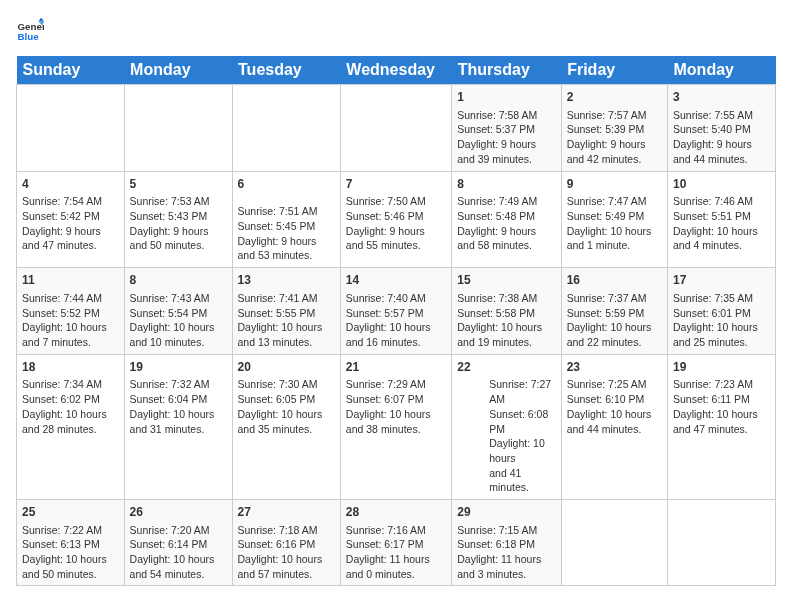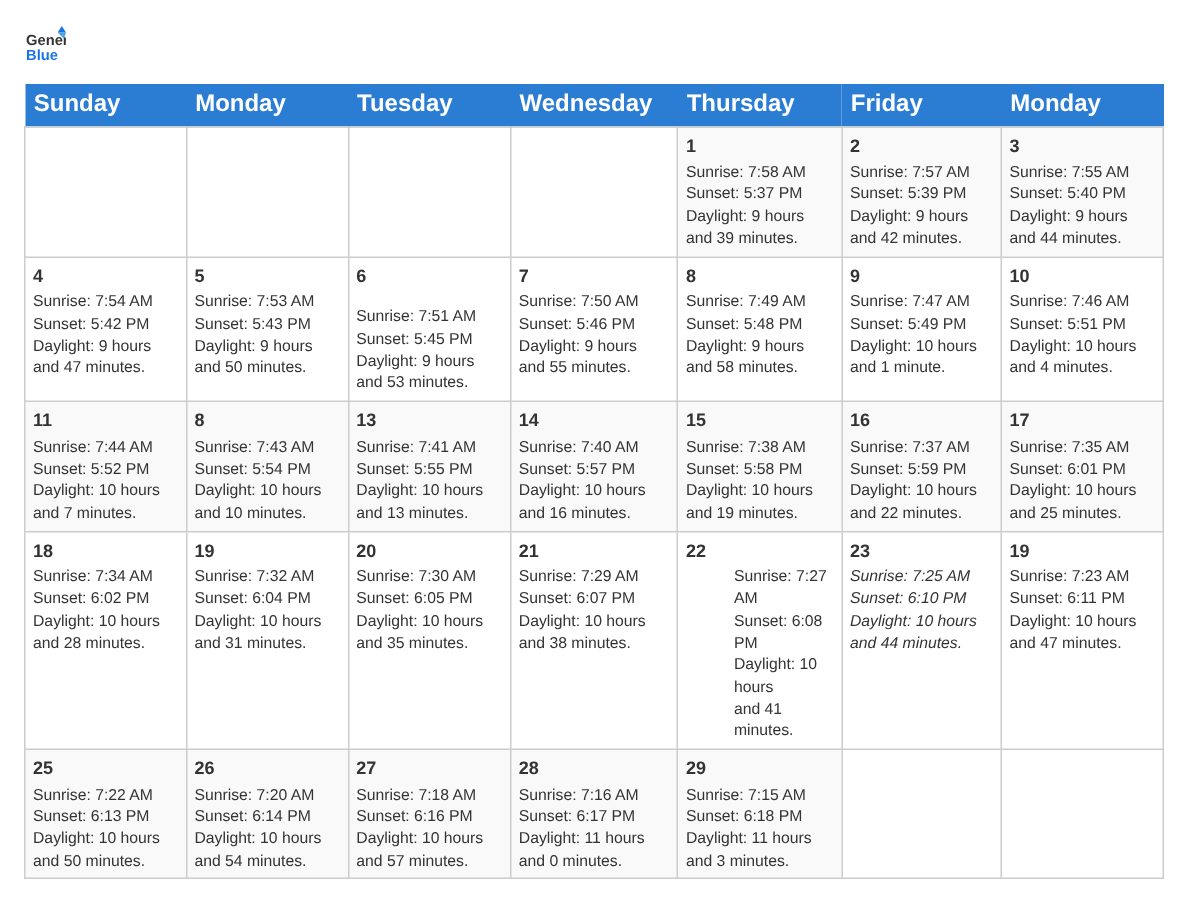--- a/index.html
+++ b/index.html
@@ -274,21 +274,21 @@
         </td>
         <td>
           <span class="day-num">22</span>
           <div class="cell-info" style="white-space: pre-line; margin-left: 32px;">Sunrise: 7:27 AM
 Sunset: 6:08 PM
 Daylight: 10 hours
 and 41 minutes.</div>
         </td>
         <td>
           <span class="day-num">23</span>
-          <div class="cell-info" style="white-space: pre-line; font-style: italic;">Sunrise: 7:25 AM
+          <div class="cell-info" style="white-space: pre-line;">Sunrise: 7:25 AM
 Sunset: 6:10 PM
 Daylight: 10 hours
 and 44 minutes.</div>
         </td>
         <td>
           <span class="day-num">19</span>
           <div class="cell-info" style="white-space: pre-line;">Sunrise: 7:23 AM
 Sunset: 6:11 PM
 Daylight: 10 hours
 and 47 minutes.</div>

